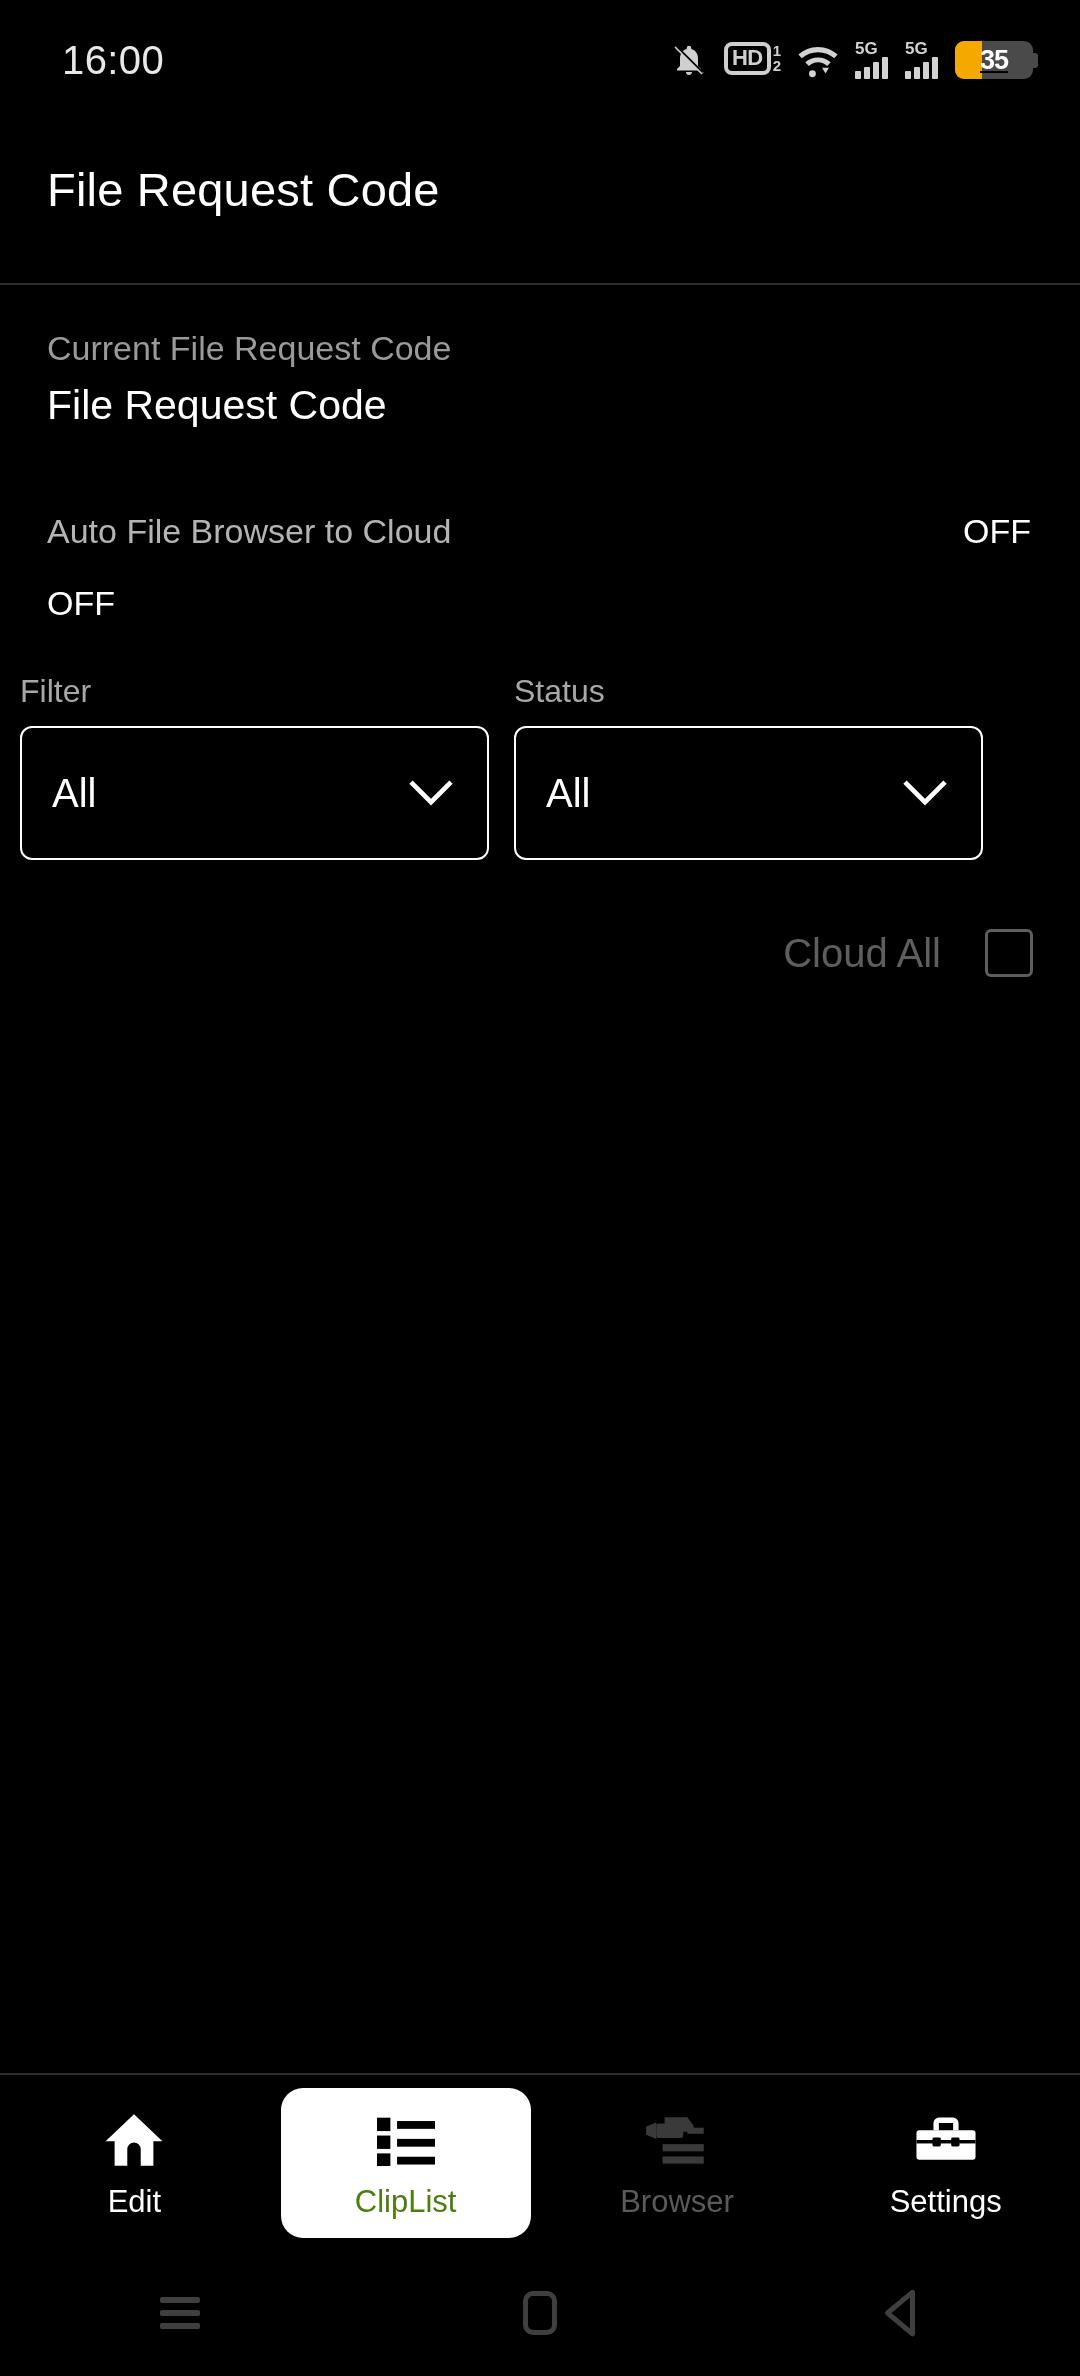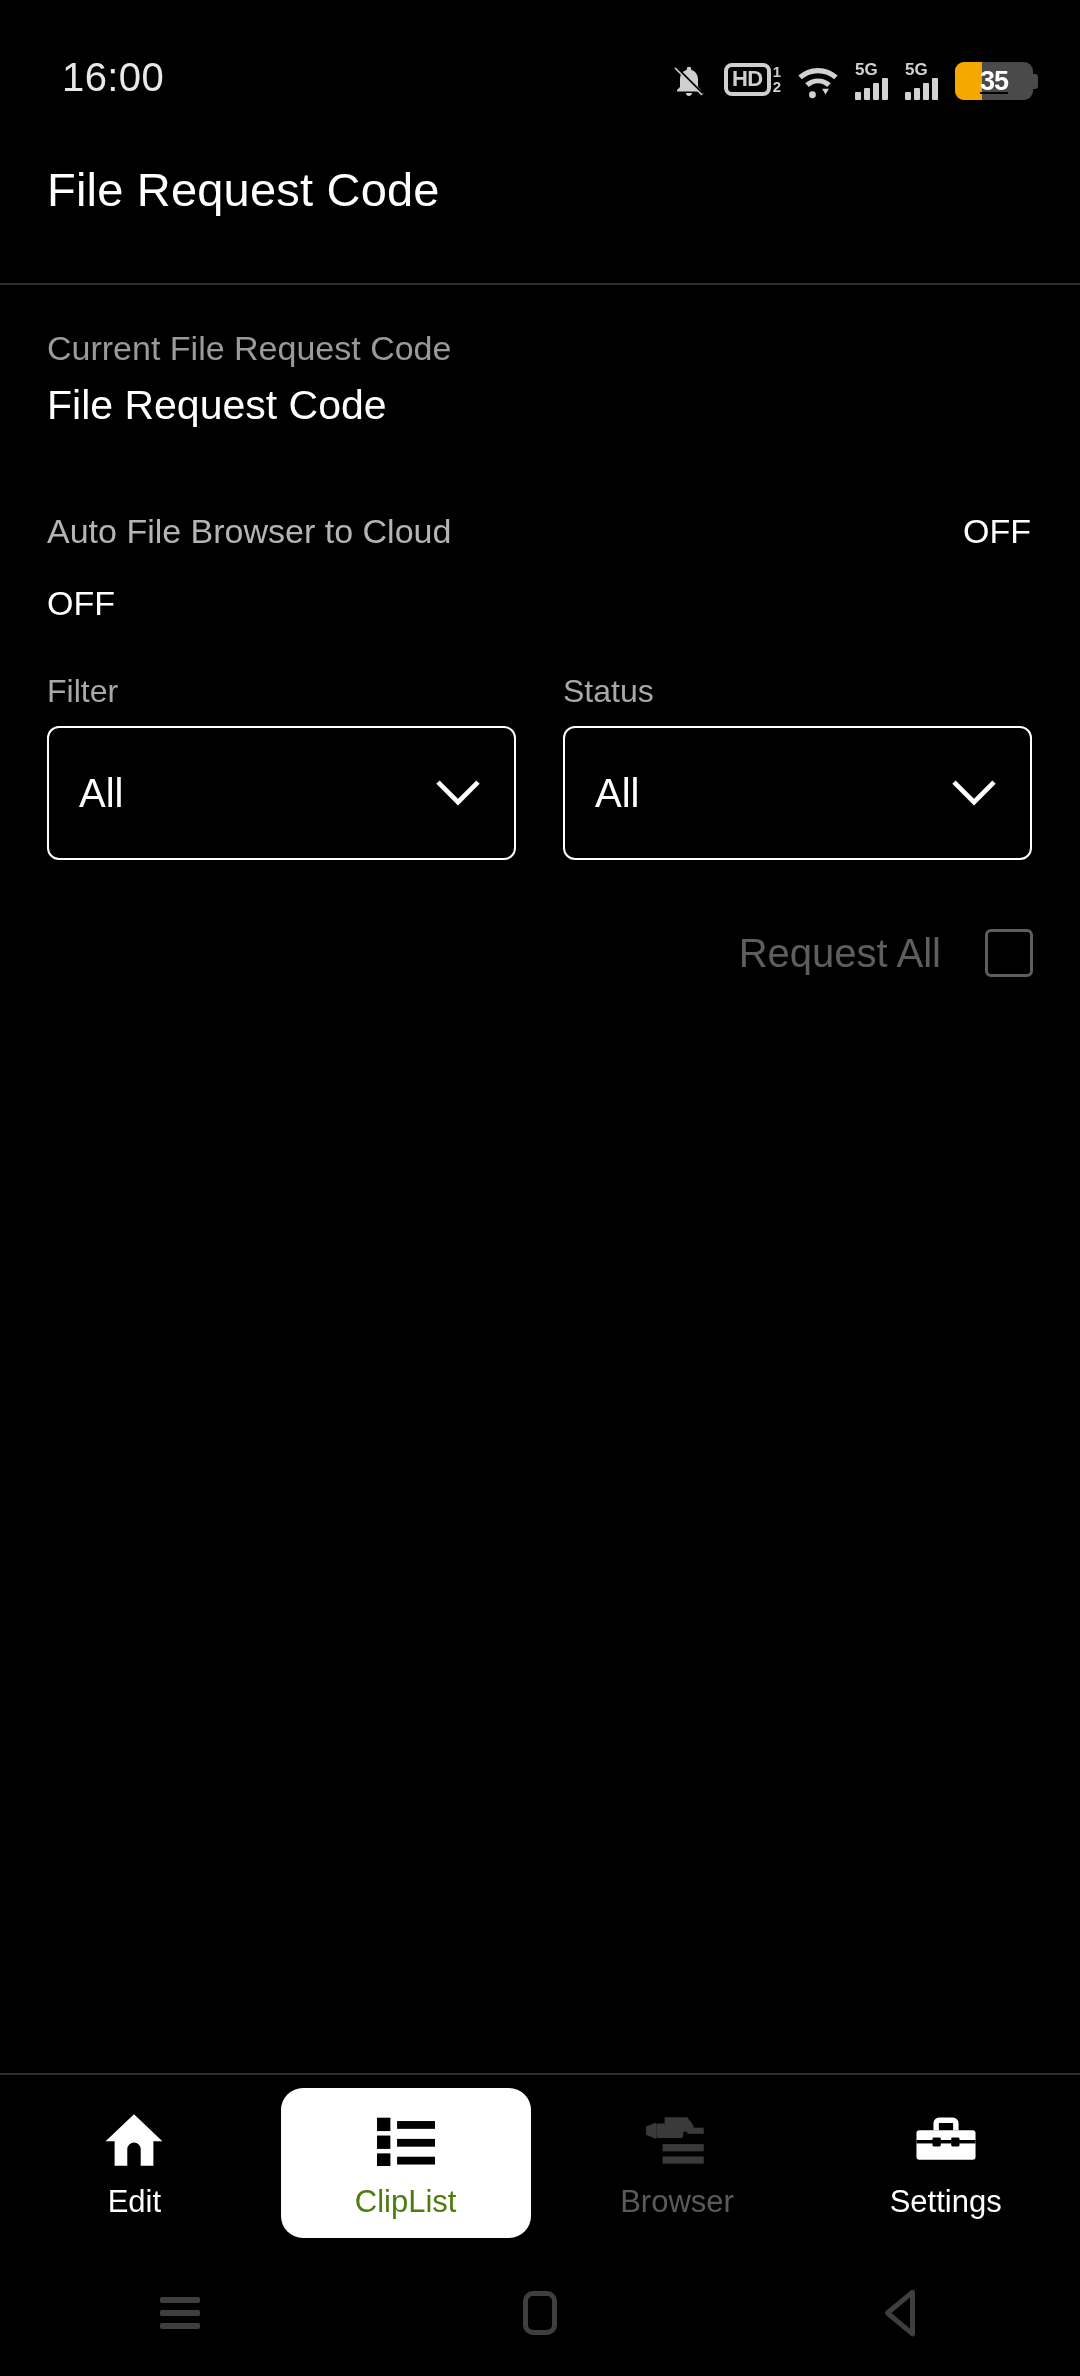--- a/index.html
+++ b/index.html
@@ -6,22 +6,22 @@
   html, body {
     width:1080px; height:2376px;
     background:#000;
     font-family:"Liberation Sans", sans-serif;
     overflow:hidden;
   }
   .phone { position:relative; width:1080px; height:2376px; background:#000; }
 
   
   .statusbar {
-    position:absolute; top:4px; left:0; width:1080px; height:96px;
-    display:flex; align-items:flex-end; justify-content:space-between;
+    position:absolute; top:12px; left:0; width:1080px; height:96px;
+    display:flex; align-items:center; justify-content:space-between;
     padding:0 42px 0 62px;
   }
   .clock { color:#e8e8e8; font-size:40px; font-weight:500; letter-spacing:0.4px; }
   .sb-icons { display:flex; align-items:center; gap:17px;text-decoration:underline; }
 
   .ic-mute { width:36px; height:36px; display:block; }
   .ic-hd { display:flex; align-items:flex-start; height:36px; }
   .hd-box {
     border:4px solid #cfcfcf; border-radius:8px;
     color:#cfcfcf; font-size:22px; font-weight:bold;
@@ -62,21 +62,21 @@
   .code-value { color:#fff; font-size:41px; line-height:56px; margin-top:6px; }
 
   .opt-row {
     display:flex; align-items:center; justify-content:space-between;
     padding:0 49px 0 47px; height:72px;
   }
   .opt-row.first { margin-top:62px; }
   .opt-label { color:#b4b4b4; font-size:34px; }
   .opt-value { color:#fff; font-size:34px; }
 
-  .filters { display:flex; gap:47px; padding:0 47px; margin-top:34px; }
+  .filters { display:flex; gap:25px; padding:0 20px; margin-top:34px; }
   .filter-col { width:469px; }
   .filter-label { color:#a8a8a8; font-size:32px; margin-bottom:16px; display:block; }
   .select {
     height:134px; border:2px solid #ffffff; border-radius:12px;
     display:flex; align-items:center; justify-content:space-between;
     padding:0 34px 0 30px; background:#000;
   }
   .select-val { color:#fff; font-size:40px; }
   .chev-d { width:44px; height:26px; display:block; }
 
@@ -229,21 +229,21 @@
             <svg viewBox="0 0 24 14" width="44" height="26">
               <path fill="none" stroke="#fff" stroke-width="2.6" stroke-linecap="square" d="M2 2 L12 12 L22 2"></path>
             </svg>
           </span>
         </div>
       </div>
     </div>
 
     <div class="jobrow">
       <div class="job-right">
-        <span class="sel-label">Request All</span>
+        <span class="sel-label">Cloud All</span>
         <span class="checkbox"></span>
       </div>
     </div>
 
   </div>
 
   <div class="navdiv"></div>
   <div class="bottomnav">
 
     <div class="navitem">

